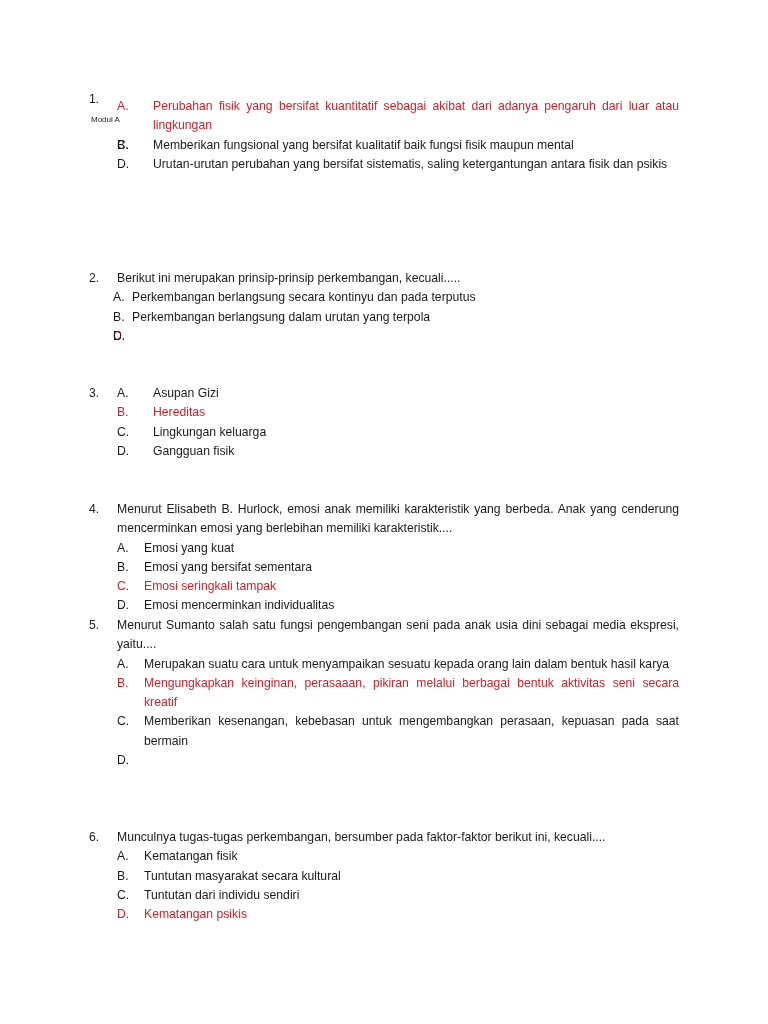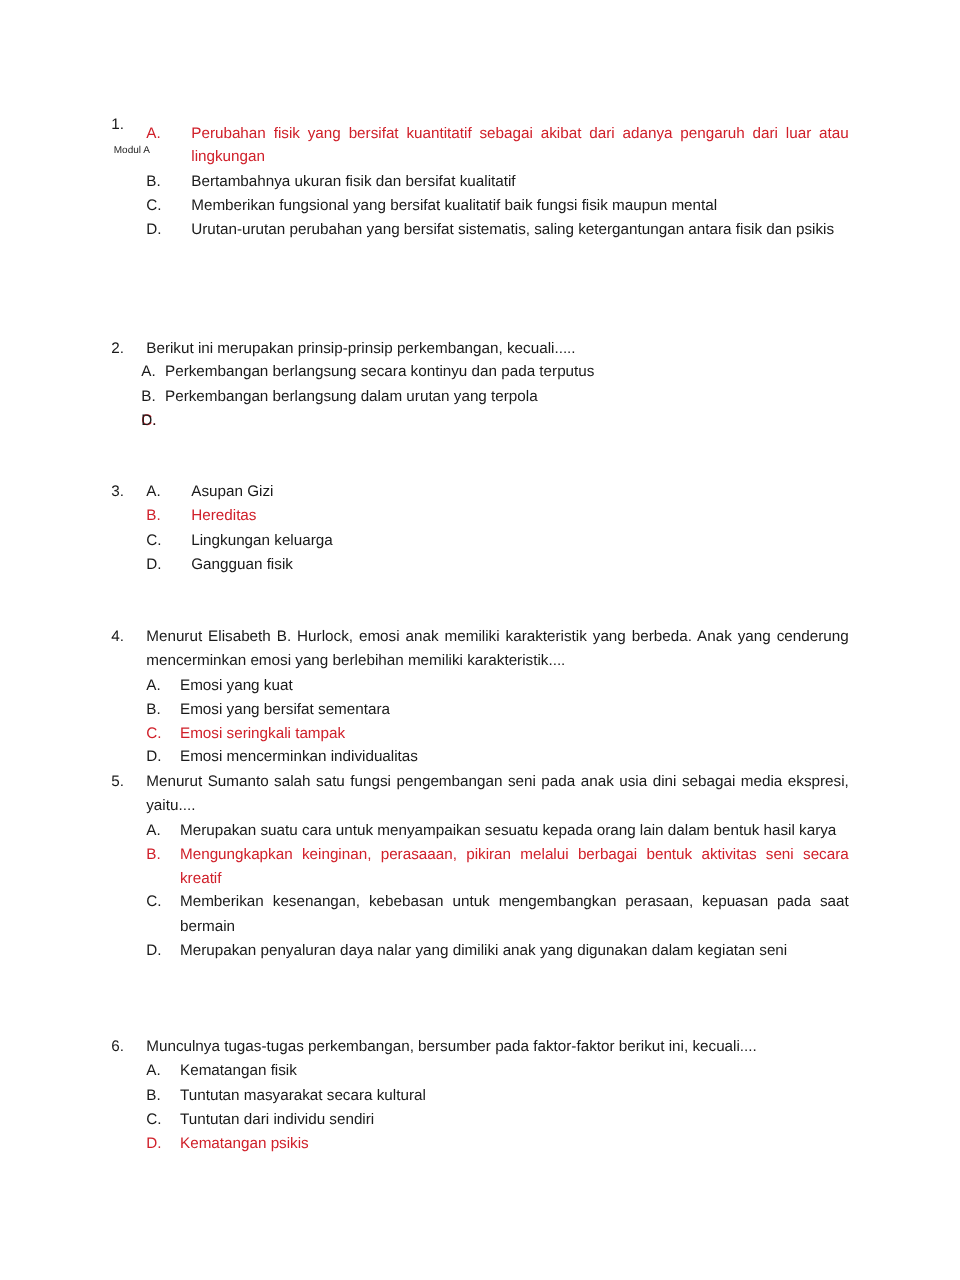--- a/index.html
+++ b/index.html
@@ -25,21 +25,21 @@
 
 <div class="page">
 
   <div class="header">Modul A</div>
 
   <div class="q wide" style="top:90px;">
     <span class="qnum">1.</span>
     <div class="gap"></div>
     <div class="opts">
       <div class="opt red"><span class="lbl">A.</span><span>Perubahan fisik yang bersifat kuantitatif sebagai akibat dari adanya pengaruh dari luar atau lingkungan</span></div>
-      <div class="opt"><span class="lbl">B.</span><span>Bertambahnya ukuran fisik dan bersifat kualitatif</span></div>
+      <div class="opt"><span class="lbl">B.</span></div>
       <div class="opt"><span class="lbl">C.</span><span>Memberikan fungsional yang bersifat kualitatif baik fungsi fisik maupun mental</span></div>
       <div class="opt"><span class="lbl">D.</span><span>Urutan-urutan perubahan yang bersifat sistematis, saling ketergantungan antara fisik dan psikis</span></div>
     </div>
   </div>
 
   <div class="q narrow" style="top:269px;">
     <span class="qnum">2.</span>
     <div class="qtext"><span>Berikut ini merupakan prinsip-prinsip perkembangan, </span><b>kecuali</b><span>.....</span></div>
     <div class="opts">
       <div class="opt" style="padding-left:19px;margin-left:24px;"><span class="lbl">A.</span><span>Perkembangan berlangsung secara kontinyu dan pada terputus</span></div>
@@ -70,21 +70,21 @@
     </div>
   </div>
 
   <div class="q narrow" style="top:616px;">
     <span class="qnum">5.</span>
     <div class="qtext">Menurut Sumanto salah satu fungsi pengembangan seni pada anak usia dini sebagai media ekspresi, yaitu....</div>
     <div class="opts">
       <div class="opt"><span class="lbl">A.</span><span>Merupakan suatu cara untuk menyampaikan sesuatu kepada orang lain dalam bentuk hasil karya</span></div>
       <div class="opt red"><span class="lbl">B.</span><span>Mengungkapkan keinginan, perasaaan, pikiran melalui berbagai bentuk aktivitas seni secara kreatif</span></div>
       <div class="opt"><span class="lbl">C.</span><span>Memberikan kesenangan, kebebasan untuk mengembangkan perasaan, kepuasan pada saat bermain</span></div>
-      <div class="opt"><span class="lbl">D.</span><span>Merupakan penyaluran daya nalar yang dimiliki anak yang digunakan dalam kegiatan seni</span></div>
+      <div class="opt"><span class="lbl">D.</span></div>
     </div>
   </div>
 
   <div class="q narrow" style="top:828px;">
     <span class="qnum">6.</span>
     <div class="qtext"><span>Munculnya tugas-tugas perkembangan, bersumber pada faktor-faktor berikut ini, </span><b>kecuali.</b><span>...</span></div>
     <div class="opts">
       <div class="opt"><span class="lbl">A.</span><span>Kematangan fisik</span></div>
       <div class="opt"><span class="lbl">B.</span><span>Tuntutan masyarakat secara kultural</span></div>
       <div class="opt"><span class="lbl">C.</span><span>Tuntutan dari individu sendiri</span></div>

